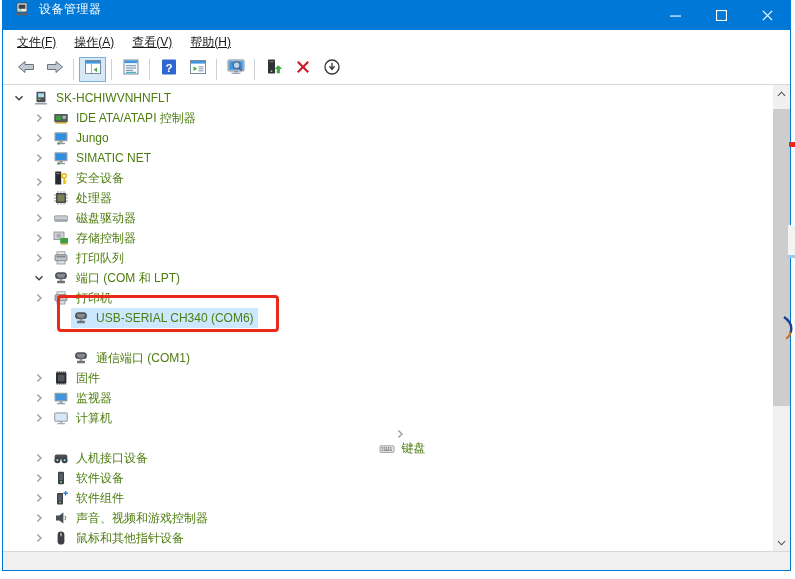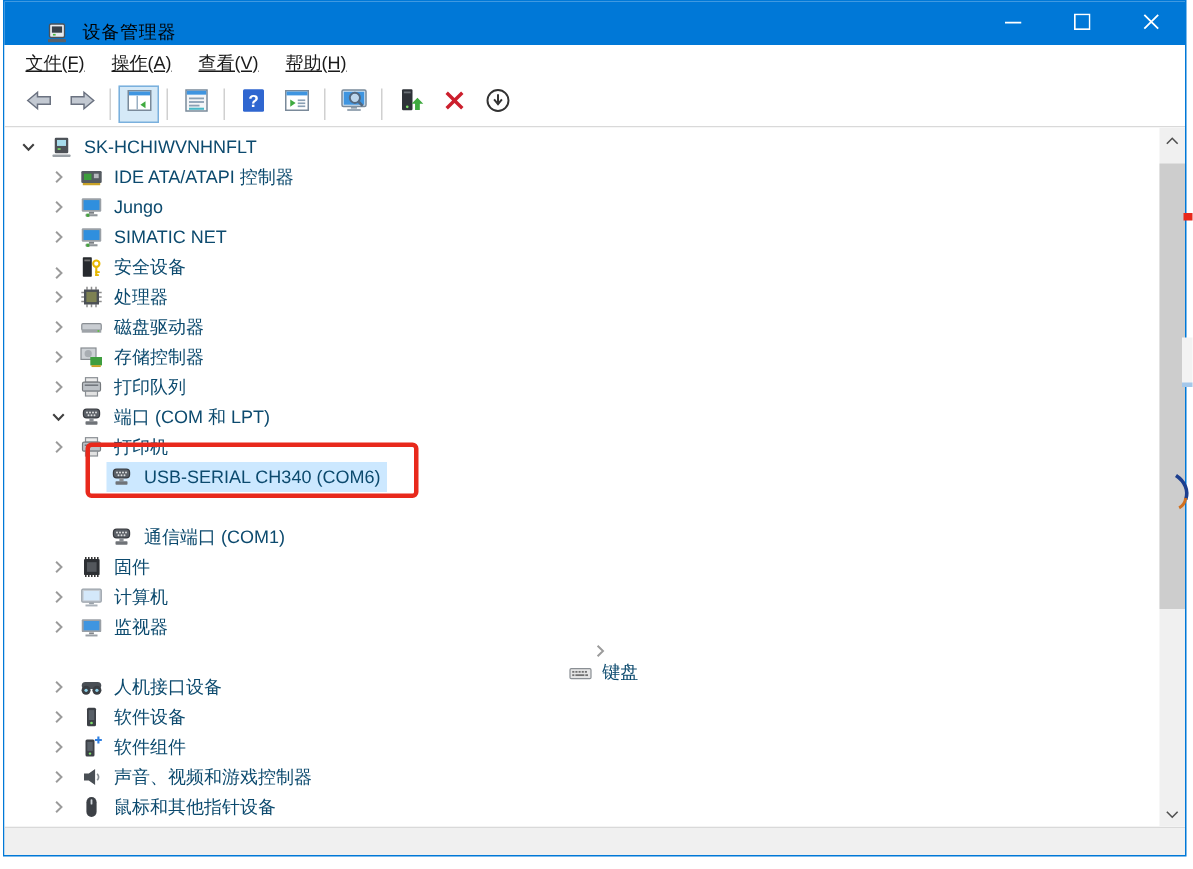--- a/index.html
+++ b/index.html
@@ -1,42 +1,42 @@
 <!DOCTYPE html>
 <html><head>
 <meta charset="utf-8">
 <style>
   html,body{margin:0;padding:0;}
   body{width:795px;height:579px;position:relative;background:#ffffff;overflow:hidden;
        font-family:"Liberation Sans","DejaVu Sans",sans-serif;}
   .window{position:absolute;left:2px;top:0;width:789px;height:571px;box-sizing:border-box;
           border:1px solid #0078d7;background:#fff;display:flex;flex-direction:column;}
   
-  .titlebar{height:29px;flex:0 0 29px;background:#0078d7;display:flex;align-items:flex-end;color:#000000;padding-left:16px;}
+  .titlebar{height:29px;flex:0 0 29px;background:#0078d7;display:flex;align-items:flex-start;color:#ffffff;}
   .titlebar .app-icon{width:16px;height:16px;margin-left:11px;flex:0 0 16px;}
   .titlebar .title{margin-left:9px;font-size:12px;letter-spacing:.5px;}
   .controls{margin-left:auto;display:flex;height:100%;}
   .ctrl{width:46px;height:100%;display:flex;align-items:center;justify-content:center;}
   .ctrl svg{width:11px;height:11px;}
   
   .menubar{height:24px;flex:0 0 24px;display:flex;align-items:center;padding-left:5px;
            font-size:12px;color:#1a1a1a;background:#fff;text-decoration:underline;}
   .menu-item{padding:4px 9px;}
   
   .toolbar{height:30px;flex:0 0 30px;display:flex;align-items:center;padding-left:8px;
            background:#fff;border-bottom:1px solid #d9d9d9;}
   .tool-btn{width:27px;height:25px;display:flex;align-items:center;justify-content:center;
             margin:0 1px;box-sizing:border-box;border:1px solid transparent;}
   .tool-btn.active{background:#d5e9f7;border:1px solid #7ab0dd;}
   .tool-btn svg{width:20px;height:20px;}
   .tool-sep{width:1px;height:21px;background:#d0d0d0;margin:0 4px;flex:0 0 1px;}
   
   .content{flex:1 1 auto;position:relative;background:#fff;overflow:hidden;}
   .tree{position:absolute;left:0;top:0;right:17px;bottom:0;padding-top:3px;}
-  .row{height:20px;display:flex;align-items:center;font-size:12px;color:#0c4a6e;}
+  .row{height:20px;display:flex;align-items:center;font-size:12px;color:#4d7c0f;}
   .expander{width:12px;height:12px;flex:0 0 12px;margin-right:6px;display:flex;
             align-items:center;justify-content:center;}
   .expander svg{width:10px;height:10px;}
   .row-main{display:flex;align-items:center;height:20px;padding:0 4px 0 2px;}
   .row-main.selected{background:#cce8ff;}
   .tree-icon{width:16px;height:16px;flex:0 0 16px;margin-right:7px;}
   .tree-icon svg{width:16px;height:16px;display:block;}
   .row-label{white-space:nowrap;}
   
   .scrollbar{position:absolute;top:0;right:0;bottom:0;width:17px;background:#f0f0f0;}
@@ -445,45 +445,45 @@
         </div>
         <div class="row" style="padding-left: 30px;">
           <span class="expander">
             <svg viewBox="0 0 10 10">
               <path d="M3.4 1.5L7 5 3.4 8.5" stroke="#9b9b9b" stroke-width="1.3" fill="none"></path>
             </svg>
           </span>
           <div class="row-main">
             <span class="tree-icon">
               <svg viewBox="0 0 16 16">
+                <rect x="1.5" y="2.8" width="13" height="8.6" rx="0.8" fill="#9aa0a6"></rect>
+                <rect x="2.8" y="4" width="10.4" height="6.2" fill="#3f95e0"></rect>
+                <rect x="6.4" y="11.6" width="3.2" height="1.2" fill="#82878c"></rect>
+                <rect x="4" y="13" width="8" height="1.3" fill="#9aa0a6"></rect>
+              </svg>
+            </span>
+            <span class="row-label">监视器</span>
+          </div>
+        </div>
+        <div class="row" style="padding-left: 30px;">
+          <span class="expander">
+            <svg viewBox="0 0 10 10">
+              <path d="M3.4 1.5L7 5 3.4 8.5" stroke="#9b9b9b" stroke-width="1.3" fill="none"></path>
+            </svg>
+          </span>
+          <div class="row-main">
+            <span class="tree-icon">
+              <svg viewBox="0 0 16 16">
                 <rect x="1.5" y="2.8" width="13" height="8.6" rx="0.8" fill="#c6cdd4" stroke="#98a0a8" stroke-width="0.8"></rect>
                 <rect x="2.8" y="4" width="10.4" height="6.2" fill="#d4e8fa"></rect>
                 <rect x="6.4" y="11.6" width="3.2" height="1.2" fill="#9aa2aa"></rect>
                 <rect x="4" y="13" width="8" height="1.3" fill="#aab2ba"></rect>
               </svg>
             </span>
             <span class="row-label">计算机</span>
-          </div>
-        </div>
-        <div class="row" style="padding-left: 30px;">
-          <span class="expander">
-            <svg viewBox="0 0 10 10">
-              <path d="M3.4 1.5L7 5 3.4 8.5" stroke="#9b9b9b" stroke-width="1.3" fill="none"></path>
-            </svg>
-          </span>
-          <div class="row-main">
-            <span class="tree-icon">
-              <svg viewBox="0 0 16 16">
-                <rect x="1.5" y="2.8" width="13" height="8.6" rx="0.8" fill="#9aa0a6"></rect>
-                <rect x="2.8" y="4" width="10.4" height="6.2" fill="#3f95e0"></rect>
-                <rect x="6.4" y="11.6" width="3.2" height="1.2" fill="#82878c"></rect>
-                <rect x="4" y="13" width="8" height="1.3" fill="#9aa0a6"></rect>
-              </svg>
-            </span>
-            <span class="row-label">监视器</span>
           </div>
         </div>
         <div class="row" style="padding-left: 30px; flex-direction: column;">
           <span class="expander">
             <svg viewBox="0 0 10 10">
               <path d="M3.4 1.5L7 5 3.4 8.5" stroke="#9b9b9b" stroke-width="1.3" fill="none"></path>
             </svg>
           </span>
           <div class="row-main">
             <span class="tree-icon">

